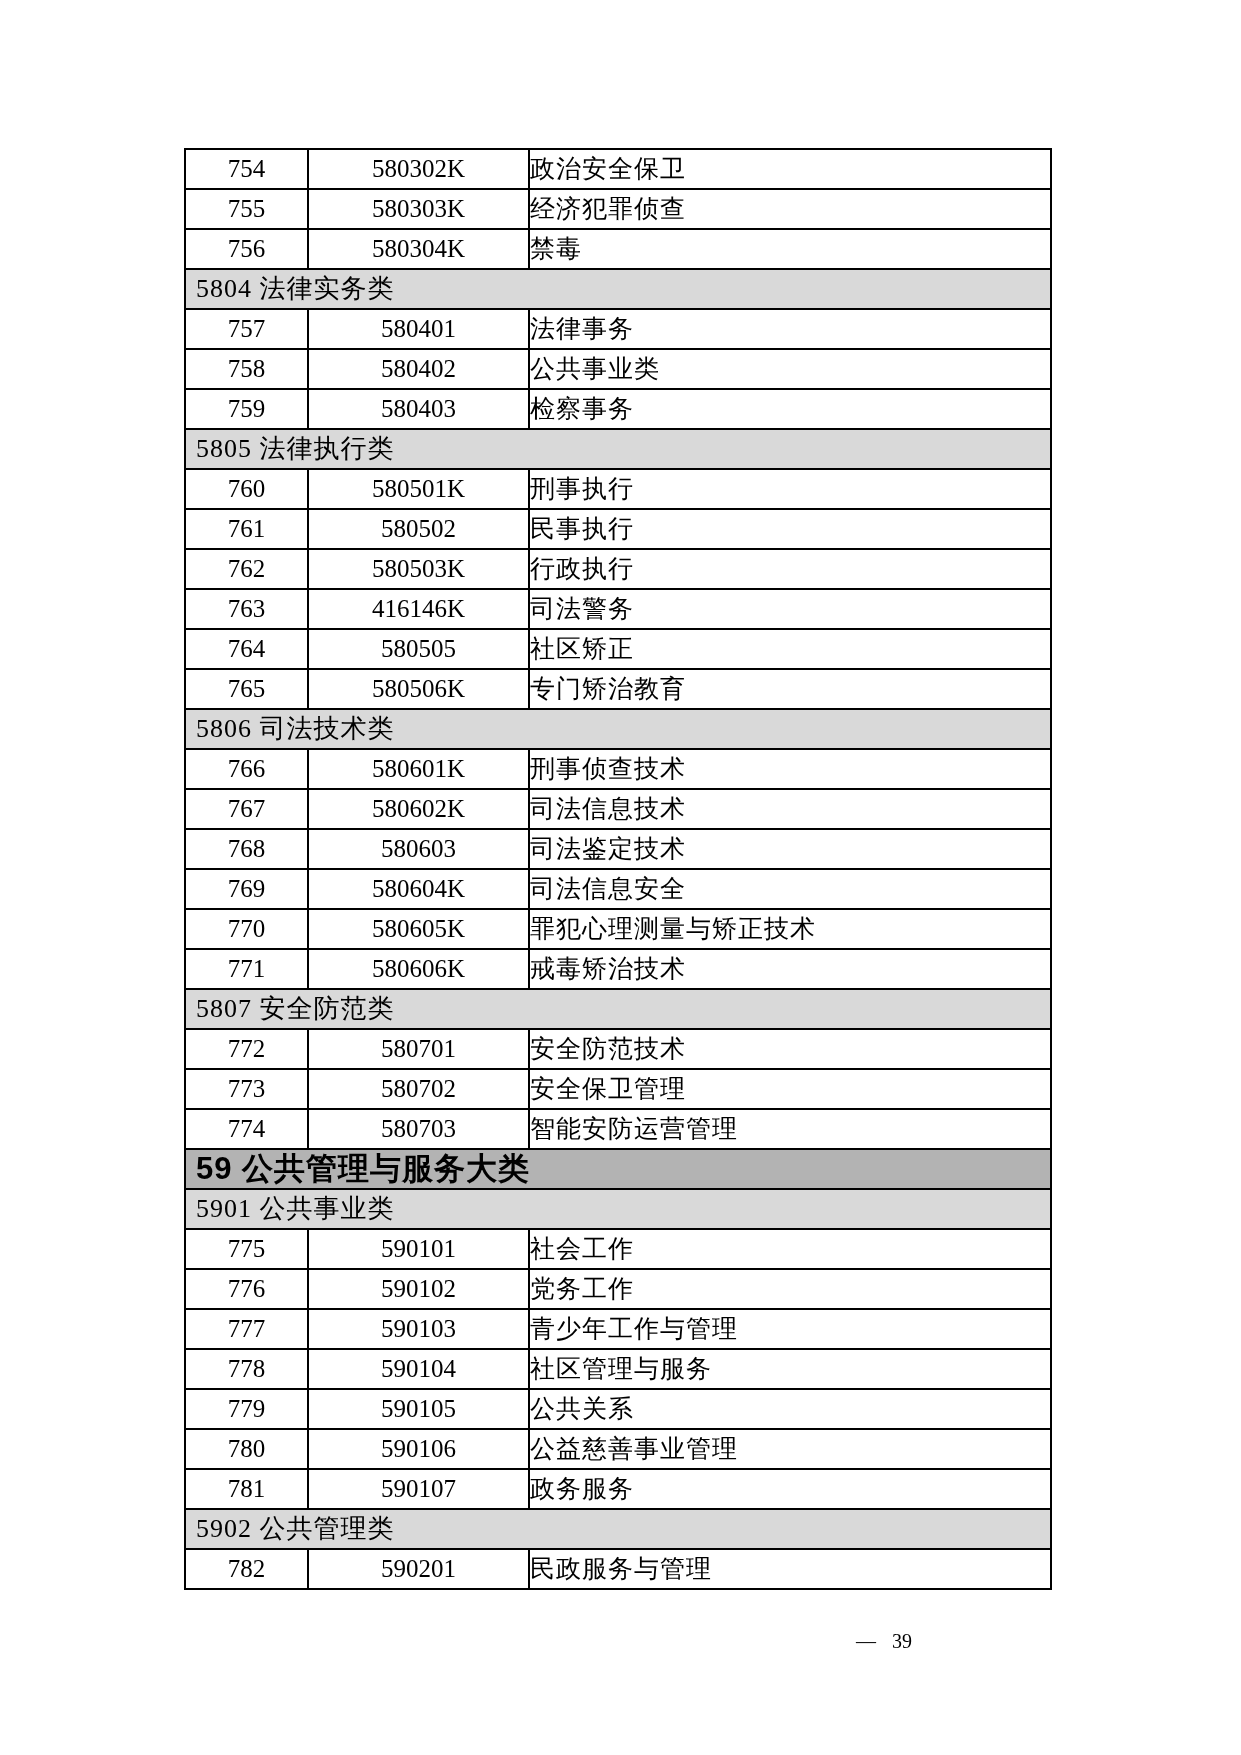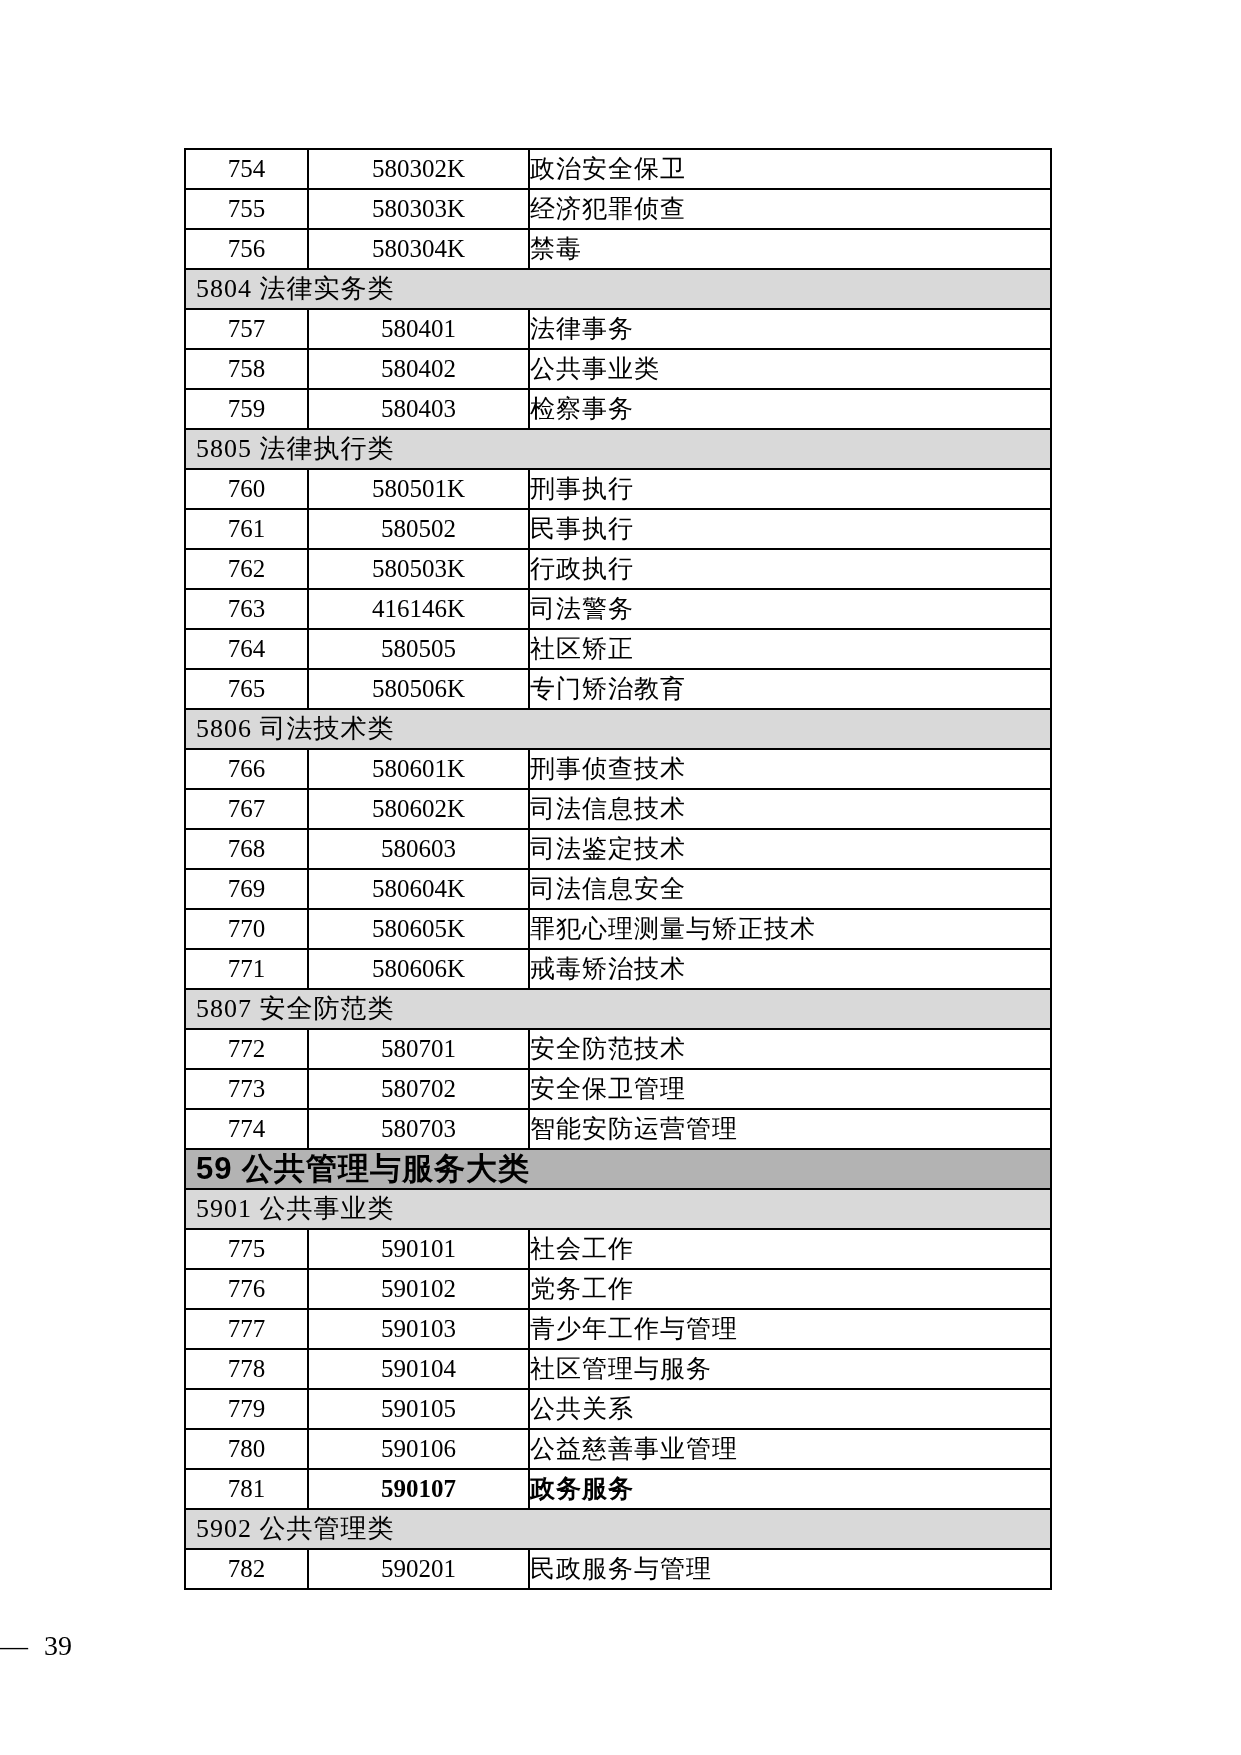--- a/index.html
+++ b/index.html
@@ -34,21 +34,21 @@
     font-size: 25px;
     line-height: 38px;
     vertical-align: middle;
     overflow: hidden;
     white-space: nowrap;
   }
   td.col-seq  { text-align: center; }
   td.col-code { text-align: center; }
   td.col-name { text-align: left; padding-left: 10px; letter-spacing: 1px; }
   tr.bold-row td.col-code,
-  tr.bold-row td.col-name { font-weight: bold; }
+  tr.bold-row td.col-name { font-weight: normal; }
   tr.section-row td {
     background: #d9d9d9;
     font-weight: normal;
     font-size: 26px;
     text-align: left;
     padding-left: 10px;
     letter-spacing: 1px;
   }
   tr.major-section-row td {
     background: #b3b3b3;
@@ -59,22 +59,22 @@
     padding-left: 10px;
     letter-spacing: 1px;
   }
   .sec-num { font-family: "Liberation Serif", serif; }
   tr.major-section-row .sec-num { font-family: Liberation Sans, sans-serif; }
   .page-footer {
     position: absolute;
     left: 0;
     right: 180px;
     top: 1630px;
-    text-align: left;
-    font-size: 28px;
+    text-align: right;
+    font-size: 20px;
     font-family: "Liberation Serif", serif;
   }
   .page-footer .pagenum { margin-left: 16px; }
 </style>
 </head>
 <body>
 
 <div class="doc-page">
 
   <table class="majors">

